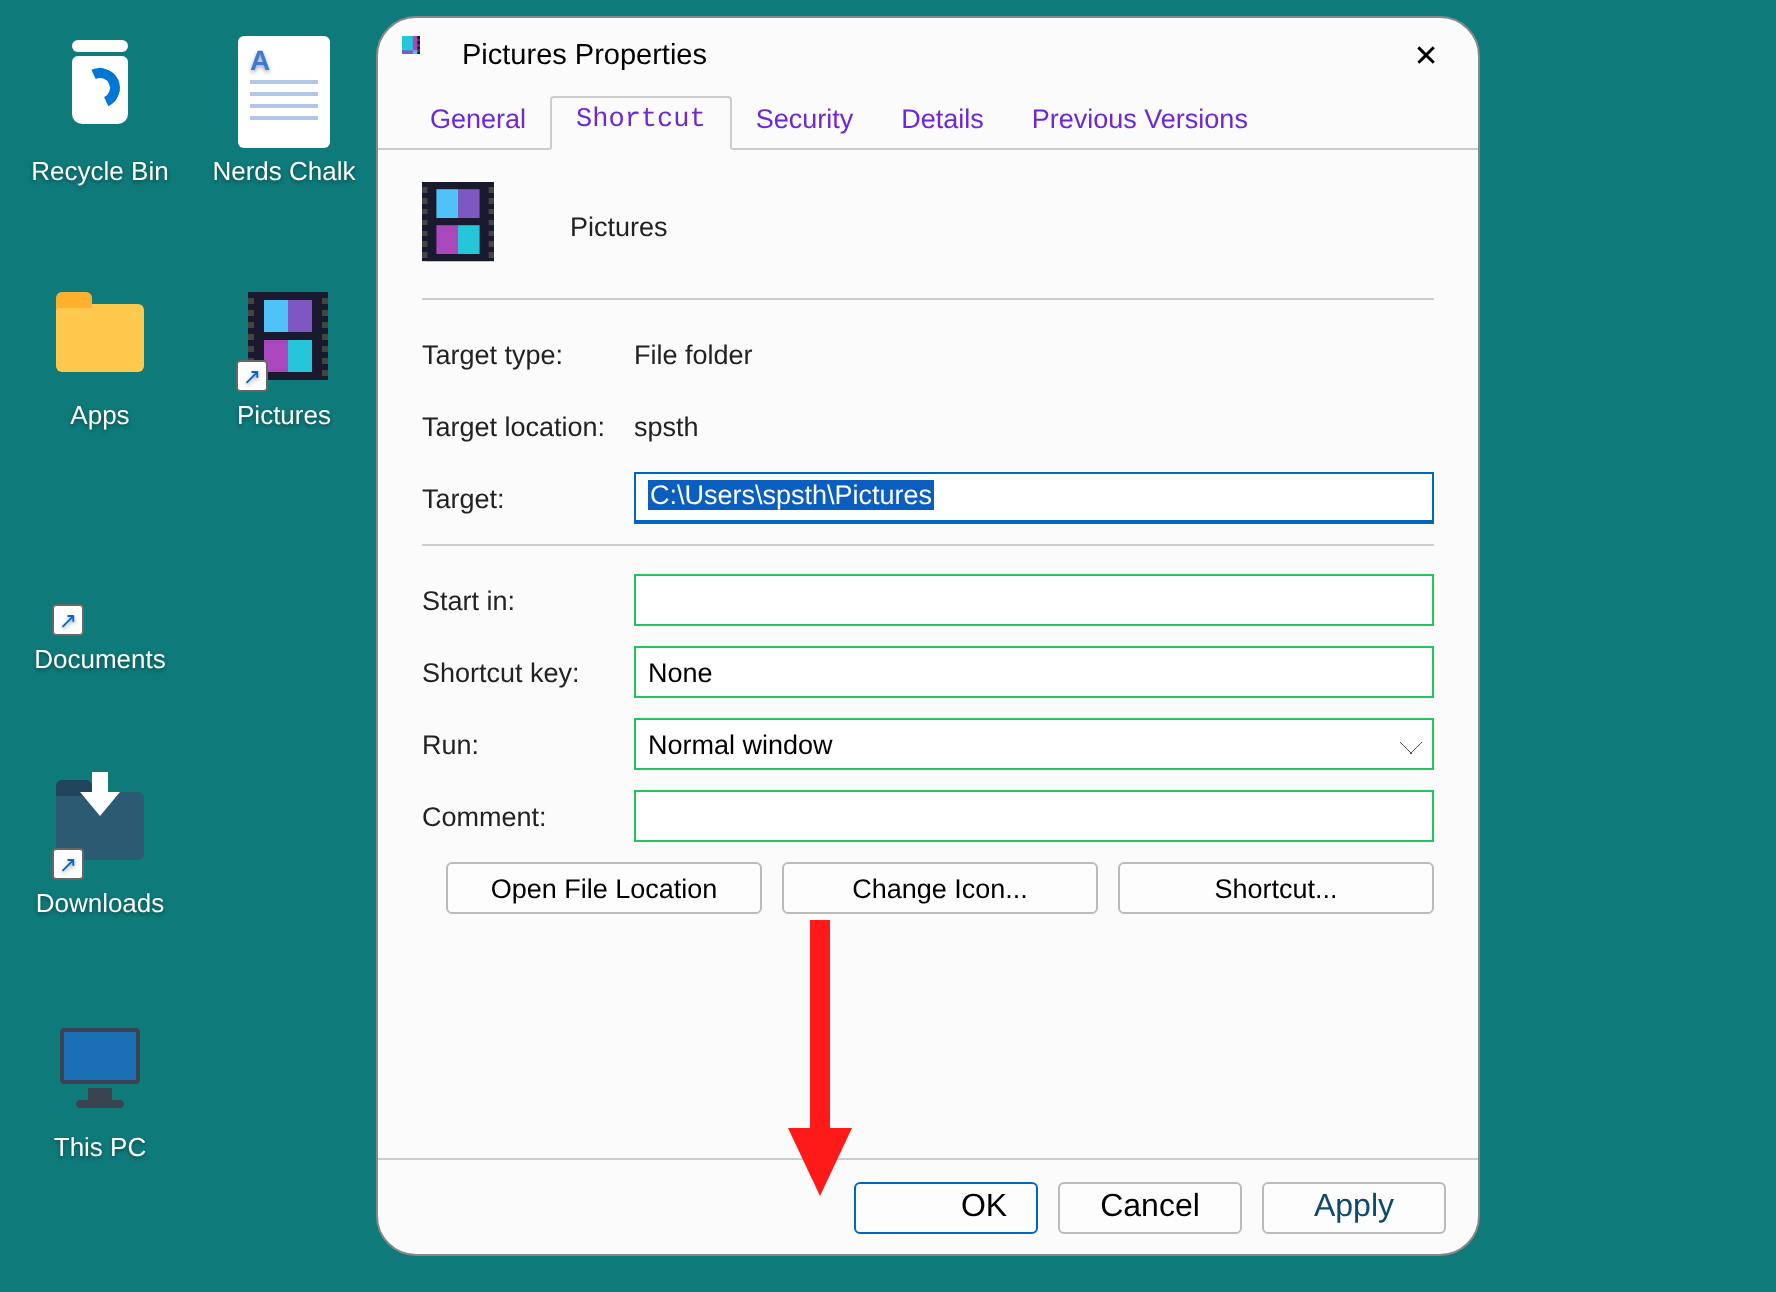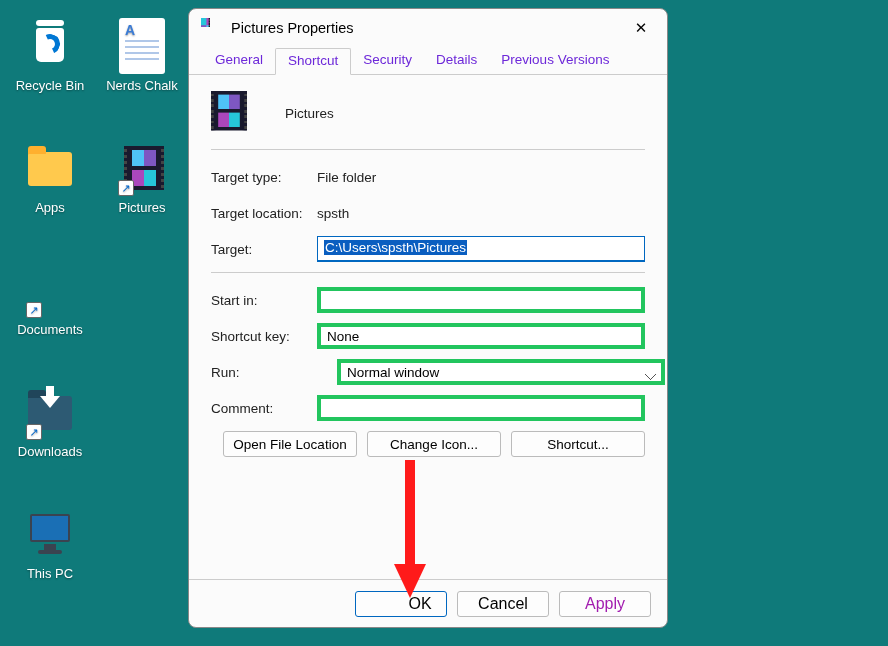--- a/index.html
+++ b/index.html
@@ -87,85 +87,84 @@
 
   .thispc .ico .mon {
     position:absolute; left:8px; top:8px; width:40px; height:28px;
     background:#1a6fb5; border-radius:2px; border:2px solid #3a4350;
   }
   .thispc .ico .stand { position:absolute; left:22px; top:38px; width:12px; height:6px; background:#3a4350;}
   .thispc .ico .base { position:absolute; left:16px; top:44px; width:24px; height:4px; background:#3a4350; border-radius:2px;}
 
   
   .propwin {
-    position:absolute; left:188px; top:8px; width:480px; height:620px;
-    background:#fbfbfb; border:1px solid #888; border-radius:8px;
+    position:absolute; left:188px; top:8px; width:552px; height:620px;
+    background:#fbfbfb; border:1px solid #888; border-radius:20px;
     display:flex; flex-direction:column;
   }
   .titlebar {
     height:38px; display:flex; align-items:center; padding:0 4px 0 12px;
     font-size:14.5px;
   }
   .titlebar .ticon { width:20px; height:20px; margin-right:10px; position:relative;}
   .titlebar .ticon .film { left:0; top:0; width:20px; height:20px; transform:scale(.45); transform-origin:top left;}
   .titlebar .ttext { flex:1; }
   .closebtn { width:44px; height:30px; display:flex; align-items:center; justify-content:center; font-size:15px; cursor:pointer;}
 
   .tabs {
     display:flex; border-bottom:1px solid #ccc; padding:0 14px; height:28px;
     font-size:13.5px;
   }
   .tab {
     padding:4px 12px 0; color:#6d28d9; cursor:pointer; position:relative; top:1px;
   }
   .tab.active {
     border:1px solid #ccc; border-bottom:1px solid #fbfbfb;
-    background:#fbfbfb; border-radius:2px 2px 0 0;
+    background:#fbfbfb; border-radius:2px 2px 0 0;font-family:Liberation Mono, monospace;
   }
 
   .body { flex:1; padding:16px 22px 0; font-size:13.5px; color:#222; overflow:hidden;}
   .hdr { display:flex; align-items:center; margin-bottom:14px;}
   .hdr .bigicon { width:44px; height:44px; margin-right:30px; position:relative;}
   .hdr .bigicon .film { transform:scale(.9); transform-origin:top left; left:0; top:0;}
   .sep { border:0; border-top:1px solid #ccc; margin:0 0 14px; }
 
   .row { display:flex; align-items:center; min-height:26px; margin-bottom:10px;}
   .row .lab { width:106px; }
   .row .val { flex:1; }
   .row input[type=text], .row select {
     width:100%; height:26px; padding:2px 6px;
-    border:4px solid #22c55e; background:#fff; font:inherit;
+    border:1px solid #22c55e; background:#fff; font:inherit;
     outline:none;
   }
   .row select { appearance:none; padding-right:22px;
     background:linear-gradient(45deg,transparent 48%,#555 48%,#555 52%,transparent 52%) right 10px top 11px/6px 6px no-repeat,
                linear-gradient(-45deg,transparent 48%,#555 48%,#555 52%,transparent 52%) right 5px top 11px/6px 6px no-repeat,
                #fff;
-    margin-left:20px;
   }
   .sel-text {
     background:#0a5ec0; color:#fff; padding:0 1px;margin-top:24px;
   }
 
   .btnrow { display:flex; gap:10px; margin-top:8px;padding-left:12px;}
   .btnrow button {
     flex:1; height:26px; border:1px solid #bbb; background:#fdfdfd;
     border-radius:3px; font:inherit; cursor:pointer;
   }
 
   .footer {
     height:48px; border-top:1px solid #ccc; display:flex; align-items:center;
     justify-content:flex-end; gap:10px; padding:0 16px;
   }
   .footer button {
     width:92px; height:26px; border:1px solid #bbb; background:#fdfdfd;
     border-radius:3px; font:inherit; cursor:pointer;
   }
   .footer button.primary { border:1px solid #0067c0;padding-left:44px; }
-  .footer button:disabled { color:#a21caf; cursor:default;}
+  .footer button:disabled { color:#0c4a6e; cursor:default;}
 
   
   .arrow {
     position:absolute; left:390px; top:460px; pointer-events:none;
   }
 </style>
 </head>
 <body>
 
 <div class="desktop">

